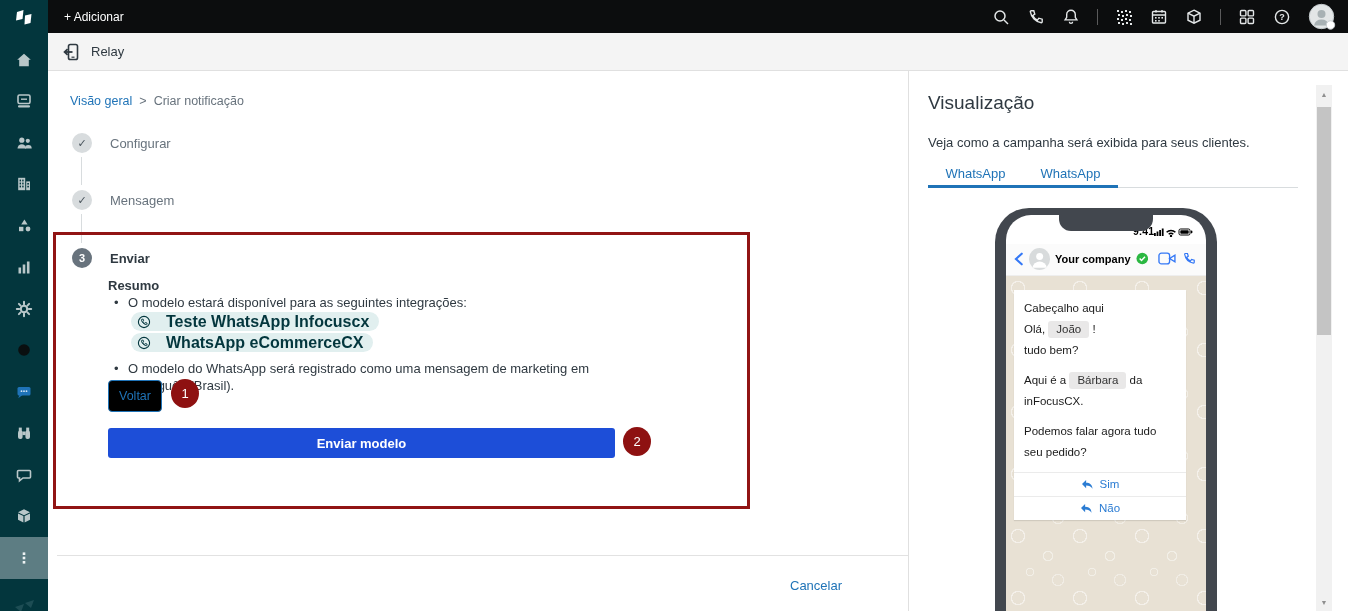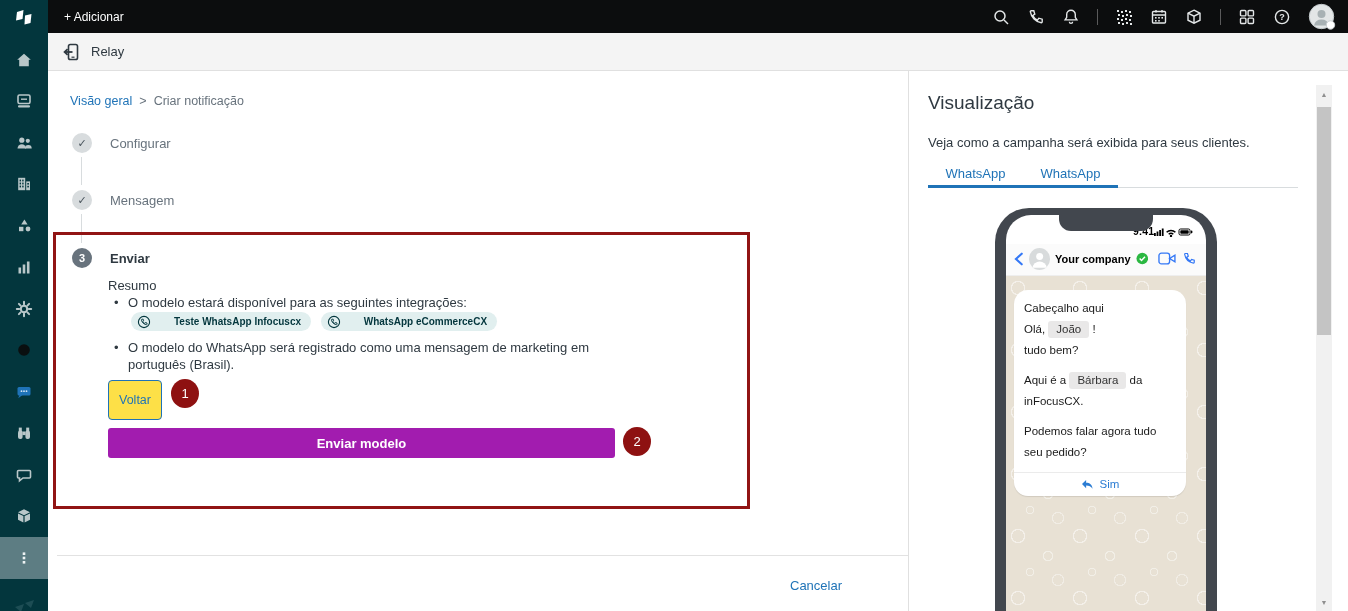--- a/index.html
+++ b/index.html
@@ -38,29 +38,29 @@
   .step-label.current{color:#2f3941;font-weight:bold}
   .connector{position:absolute;left:81px;width:1px;background:#d8dcde}
 
   
   .red-box{position:absolute;left:53px;top:232px;width:691px;height:271px;border:3px solid #911414;z-index:3;pointer-events:none}
   .marker{position:absolute;width:28px;height:29px;border-radius:50%;background:#8e1111;color:#fff;display:flex;align-items:center;justify-content:center;font-size:13px;z-index:4}
   .marker1{left:171px;top:379px}
   .marker2{left:623px;top:427px}
 
   
-  .resumo-title{position:absolute;left:108px;top:278px;font-size:13px;font-weight:normal;color:#2f3941}
+  .resumo-title{position:absolute;left:108px;top:278px;font-size:13px;font-weight:bold;color:#2f3941}
   .summary-list{position:absolute;left:108px;top:294px;width:485px;margin:0;padding:0;list-style:none;font-size:13px;color:#2f3941}
   .summary-list li{position:relative;padding-left:20px;line-height:17px;margin-bottom:7px}
   .summary-list li::before{content:"•";position:absolute;left:6px;color:#2f3941}
-  .badge{display:inline-flex;align-items:center;gap:23px;background:#e1efef;border-radius:10px;padding:1px 10px 1px 6px;font-size:10px;font-weight:bold;color:#03363d;white-space:nowrap;vertical-align:middle;margin:1px 3px 1px 3px}
-
-  
-  .btn-voltar{position:absolute;left:108px;top:380px;width:54px;height:40px;border:1px solid #1f73b7;border-radius:4px;background:#fde047;color:#1f73b7;font-size:12.5px;display:flex;align-items:center;justify-content:center;box-sizing:border-box;cursor:pointer}
-  .btn-submit{position:absolute;left:108px;top:428px;width:507px;height:30px;background:#a21caf;border:none;border-radius:3px;color:#fff;font-size:13px;font-weight:bold;display:flex;align-items:center;justify-content:center;cursor:pointer}
+  .badge{display:inline-flex;align-items:center;gap:15px;background:#e1efef;border-radius:10px;padding:1px 10px 1px 6px;font-size:16px;font-weight:bold;color:#03363d;white-space:nowrap;vertical-align:middle;margin:1px 3px 1px 3px}
+
+  
+  .btn-voltar{position:absolute;left:108px;top:380px;width:54px;height:32px;border:1px solid #1f73b7;border-radius:4px;background:#000000;color:#1f73b7;font-size:12.5px;display:flex;align-items:center;justify-content:center;box-sizing:border-box;cursor:pointer}
+  .btn-submit{position:absolute;left:108px;top:428px;width:507px;height:30px;background:#1d4ed8;border:none;border-radius:3px;color:#fff;font-size:13px;font-weight:bold;display:flex;align-items:center;justify-content:center;cursor:pointer}
   .footer-line{position:absolute;left:57px;top:555px;width:851px;height:1px;background:#e2e2e2}
   .cancel-link{position:absolute;left:790px;top:578px;width:100px;text-align:left;color:#1f73b7;font-size:13px;cursor:pointer}
 
   
   .panel-border{position:absolute;left:908px;top:71px;width:1px;height:540px;background:#e0e0e0}
   .pv-title{position:absolute;left:928px;top:92px;font-size:19px;color:#2f3941}
   .pv-sub{position:absolute;left:928px;top:135px;font-size:13px;color:#2f3941}
   .pv-tabs{position:absolute;left:928px;top:166px;width:370px}
   .pv-tabrow{display:flex}
   .pv-tab{width:95px;text-align:center;font-size:13px;color:#1f73b7;height:20px;cursor:pointer}
@@ -84,21 +84,21 @@
   .p-name{font-size:11px;font-weight:bold;color:#000;white-space:nowrap}
   .p-avatar{width:22px;height:22px;border-radius:50%;background:#d8dbdc;display:flex;align-items:center;justify-content:center;overflow:hidden}
   .p-spacer{flex:1}
   .p-chat{flex:1;padding:14px 8px;box-sizing:border-box;background-color:#e8e1d4;
     background-image:
       radial-gradient(circle at 12px 12px, transparent 6px, rgba(255,255,255,.5) 6px, rgba(255,255,255,.5) 7px, transparent 7.5px),
       radial-gradient(circle at 42px 32px, transparent 4px, rgba(255,255,255,.45) 4px, rgba(255,255,255,.45) 5px, transparent 5.5px),
       radial-gradient(circle at 24px 48px, transparent 3px, rgba(255,255,255,.45) 3px, rgba(255,255,255,.45) 4px, transparent 4.5px),
       radial-gradient(circle at 52px 56px, transparent 5px, rgba(255,255,255,.4) 5px, rgba(255,255,255,.4) 6px, transparent 6.5px);
     background-size:62px 62px}
-  .bubble{width:172px;background:#fff;border-radius:14px;box-shadow:0 1px 1px rgba(0,0,0,.1);padding:8px 10px 0;box-sizing:border-box;font-size:11.5px;line-height:21px;color:#1a1a1a}
+  .bubble{width:172px;background:#fff;border-radius:0;box-shadow:0 1px 1px rgba(0,0,0,.1);padding:8px 10px 0;box-sizing:border-box;font-size:11.5px;line-height:21px;color:#1a1a1a}
   .bubble p{margin:0 0 9px}
   .chip{display:inline-block;background:#e9e8e8;border-radius:3px;padding:0 8px;color:#333;line-height:17px}
   .replies{margin:2px -10px 0;border-top:1px solid #ebebeb}
   .reply{height:23px;display:flex;align-items:center;justify-content:center;gap:6px;color:#2b7cd3;font-size:11.5px;cursor:pointer}
   .reply + .reply{border-top:1px solid #ebebeb}
 </style>
 </head>
 <body>
 
 <div class="topbar">
@@ -435,17 +435,23 @@
         <p>
           <span>Podemos falar agora tudo seu pedido?</span>
         </p>
         <div class="replies">
           <div class="reply">
             <svg width="13" height="11" viewBox="0 0 14 12" fill="#2b7cd3">
                 <path d="M5.5 1 5.5 4 C9.5 4 12 6 12.5 10.5 C10.8 7.8 8.8 7 5.5 7 L5.5 10 1 5.5 Z"></path>
               </svg>
             <span>Sim</span>
           </div>
+          <div class="reply">
+            <svg width="13" height="11" viewBox="0 0 14 12" fill="#2b7cd3">
+                <path d="M5.5 1 5.5 4 C9.5 4 12 6 12.5 10.5 C10.8 7.8 8.8 7 5.5 7 L5.5 10 1 5.5 Z"></path>
+              </svg>
+            <span>Não</span>
+          </div>
         </div>
       </div>
     </div>
   </div>
 </div>
 
 </body></html>

